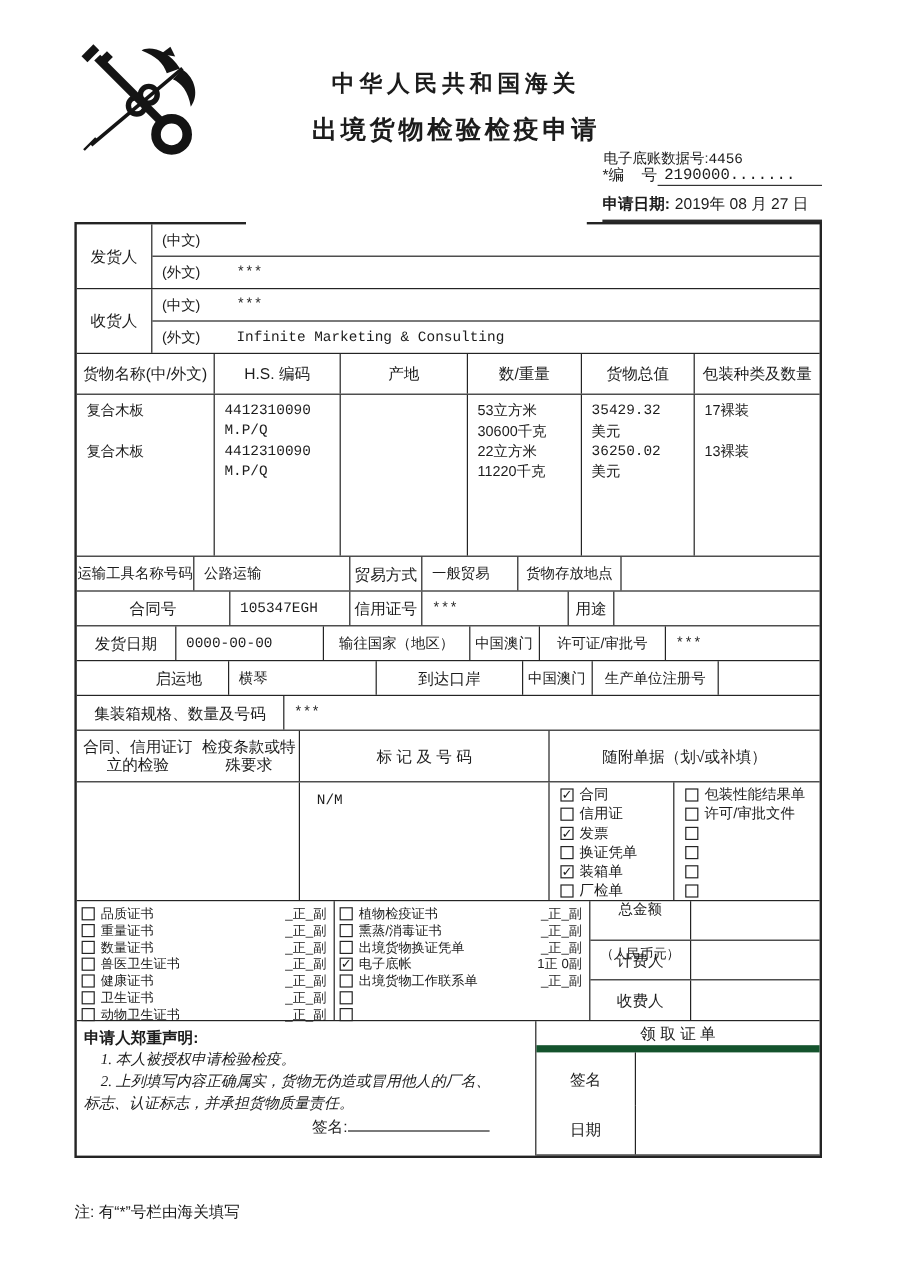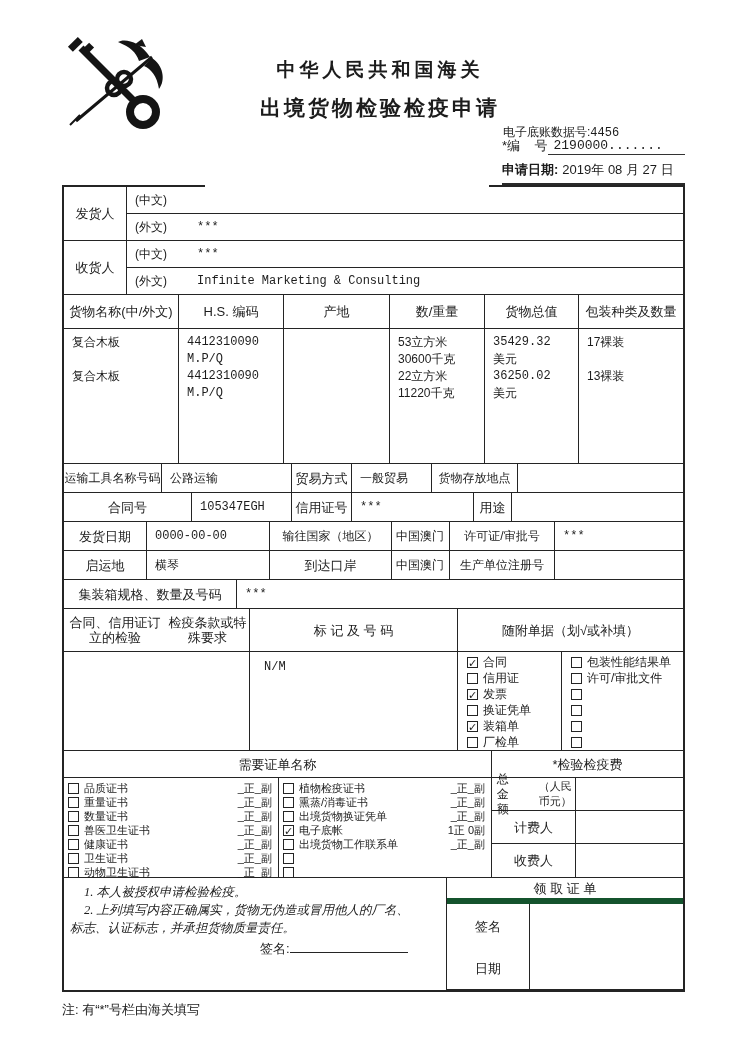--- a/index.html
+++ b/index.html
@@ -176,21 +176,21 @@
     <div class="r" style="height:29px;">
       <div class="c lab" style="width:83px;">发货日期</div>
       <div class="c val mono" style="width:123px;">0000-00-00</div>
       <div class="c lab f12" style="width:122px;">输往国家（地区）</div>
       <div class="c val" style="width:58px; padding-left:4px;">中国澳门</div>
       <div class="c lab f12" style="width:105px;">许可证/审批号</div>
       <div class="val mono" style="flex:1;">***</div>
     </div>
 
     <div class="r" style="height:29px;">
-      <div class="c lab" style="width:83px;">启运地</div>
+      <div class="c lab" style="width:83px;margin-left:44px;">启运地</div>
       <div class="c val" style="width:123px;">横琴</div>
       <div class="c lab" style="width:122px;">到达口岸</div>
       <div class="c val" style="width:58px; padding-left:4px;">中国澳门</div>
       <div class="c lab f12" style="width:105px;">生产单位注册号</div>
       <div class="val" style="flex:1;"></div>
     </div>
 
     <div class="r" style="height:29px;">
       <div class="c lab" style="width:173px;">集装箱规格、数量及号码</div>
       <div class="val mono" style="flex:1;">***</div>
@@ -257,24 +257,20 @@
               <span></span>
             </div>
           <div class="cbl">
               <span class="cb"></span>
               <span></span>
             </div>
         </div>
       </div>
     </div>
 
-    <div class="r" style="height:27px;">
-      <div class="c lab" style="width:428px;">需要证单名称</div>
-      <div class="lab" style="flex:1;">*检验检疫费</div>
-    </div>
 
     <div class="r" style="height:100px;">
       <div class="c" style="width:215px; padding-top:3px;">
         <div class="certl">
             <span class="cb"></span>
             <span>品质证书</span>
             <span class="copies">_正_副</span>
           </div>
         <div class="certl">
             <span class="cb"></span>
@@ -339,39 +335,40 @@
             <span class="copies"></span>
           </div>
         <div class="certl">
             <span class="cb"></span>
             <span></span>
             <span class="copies"></span>
           </div>
       </div>
       <div class="colflex" style="flex:1;">
         <div class="sub" style="border-bottom:1px solid #242424; height:33px; flex:none;">
-          <div class="c lab f11" style="width:84px; flex-direction:row; justify-content:flex-start;gap:22px;">
+          <div class="c lab f11" style="width:84px; flex-direction:column; justify-content:flex-start;gap:22px;">
             <div style="font-size:12px;">总金额</div>
             <div>（人民币元）</div>
           </div>
           <div class="val" style="flex:1;"></div>
         </div>
         <div class="sub" style="border-bottom:1px solid #242424; height:33px; flex:none;">
           <div class="c lab" style="width:84px;">计费人</div>
           <div class="val" style="flex:1;"></div>
         </div>
         <div class="sub" style="flex:1;">
           <div class="c lab" style="width:84px;">收费人</div>
           <div class="val" style="flex:1;"></div>
         </div>
       </div>
     </div>
 
     <div class="r nb" style="height:112px;">
       <div class="c" style="width:383px; padding:5px 6px 0 6px;">
+        <div style="font-size:13px; font-weight:bold;">申请人郑重声明:</div>
         <div class="decl" style="padding-left:14px;">1. 本人被授权申请检验检疫。</div>
         <div class="decl" style="padding-left:14px;">2. 上列填写内容正确属实，货物无伪造或冒用他人的厂名、</div>
         <div class="decl">标志、认证标志，并承担货物质量责任。</div>
         <div style="padding-left:190px; margin-top:2px;">
           <span style="font-size:13px;">签名:</span><span class="sigline"></span>
         </div>
       </div>
       <div class="colflex" style="flex:1;">
         <div class="lab pre" style="height:26px; border-bottom:6px solid #14532d; flex:none;">领 取 证 单</div>
         <div class="sub" style="flex:1;">

